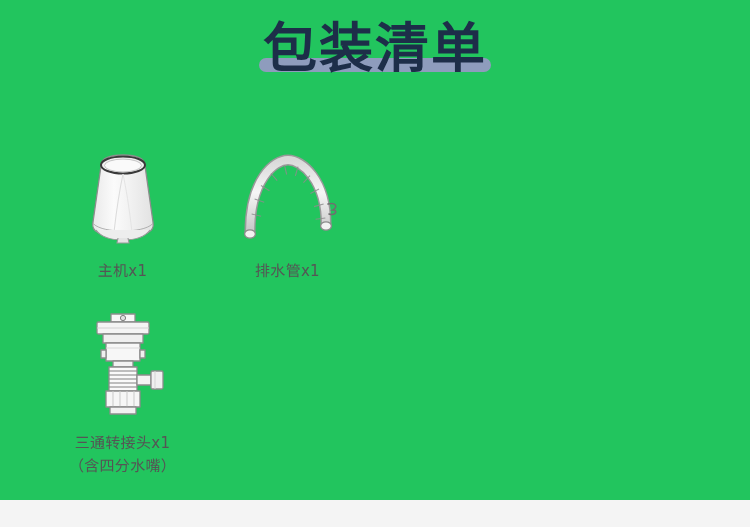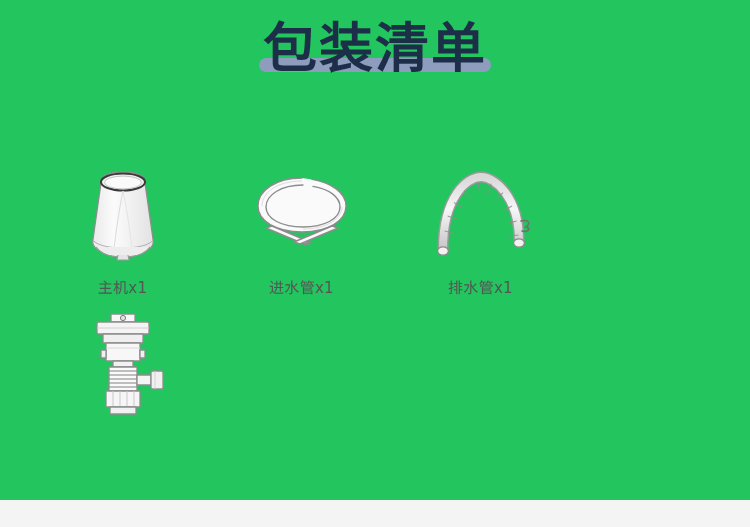--- a/index.html
+++ b/index.html
@@ -58,21 +58,21 @@
     font-family: "DejaVu Sans", "Liberation Sans", sans-serif;
   }
 
   
   .row {
     position: absolute;
     left: 0;
     width: 750px;
     display: flex;
   }
-  .row-1 { top: 165px; gap: 14px; }
+  .row-1 { top: 148px; }
   .row-2 { top: 310px; }
 
   .item {
     width: 165px;
     display: flex;
     flex-direction: column;
     align-items: center;
   }
   .row-1 .item:nth-child(1) { margin-left: 40px; }
   .row-2 .item:nth-child(1) { margin-left: 40px; }
@@ -143,52 +143,20 @@
           <path d="M19 80 C24 87 34 90 46 90 C58 90 68 87 73 80" fill="#ededed" stroke="#9a9a9a" stroke-width="1.2"></path>
           <path d="M41 88 L40 93 L52 93 L51 88" fill="#e4e4e4" stroke="#9a9a9a" stroke-width="1.1"></path>
         </svg>
       </div>
       <div class="caption">
         <span>主机x1</span>
       </div>
     </div>
 
 
-    <div class="item">
-      <div class="icon-box">
-        <svg width="104" height="86" viewBox="0 0 104 86" fill="none">
-          <g stroke="#8c8c8c" stroke-width="1.4" fill="#fafafa" stroke-linejoin="round" stroke-linecap="round">
-
-            <path d="M52 6
-                     C25 6 8 19 8 34
-                     C8 49 26 60 52 60
-                     C78 60 96 49 96 34
-                     C96 21 82 11 62 7.4"></path>
-
-            <path d="M53 13
-                     C31 13 16 23 16 35
-                     C16 47 32 55 53 55
-                     C74 55 90 47 90 35
-                     C90 25 79 17 63 14.4"></path>
-
-            <path d="M16 56 L54 72 L60 70 L22 54 Z"></path>
-            <path d="M88 56 L50 72 L44 70 L82 54 Z"></path>
-
-            <path d="M54 72 C56.5 73 59 72.6 60 70 L54 72 Z"></path>
-          </g>
-          <g stroke="#d8d8d8" stroke-width="0.9" fill="none">
-            <path d="M52 9 C28 9 12 20 12 34"></path>
-            <path d="M53 57 C76 57 92 47 92 35"></path>
-          </g>
-        </svg>
-      </div>
-      <div class="caption">
-        <span>进水管x1</span>
-      </div>
-    </div>
 
     <div class="item">
       <div class="icon-box">
         <svg width="104" height="92" viewBox="0 0 104 92" fill="none">
           <defs>
             <linearGradient id="hoseGrad" x1="0" y1="0" x2="0" y2="1">
               <stop offset="0%" stop-color="#d9d9d9"></stop>
               <stop offset="45%" stop-color="#f6f6f6"></stop>
               <stop offset="100%" stop-color="#c6c6c6"></stop>
             </linearGradient>
@@ -262,16 +230,20 @@
           <g stroke="#c9c9c9" stroke-width="1">
             <line x1="38" y1="81" x2="38" y2="97"></line>
             <line x1="45" y1="81" x2="45" y2="97"></line>
             <line x1="52" y1="81" x2="52" y2="97"></line>
             <line x1="59" y1="81" x2="59" y2="97"></line>
           </g>
 
           <rect x="35" y="97" width="26" height="7" fill="#f1f1f1"></rect>
         </svg>
       </div>
+      <div class="caption">
+        <span>三通转接头x1</span>
+        <span class="sub">（含四分水嘴）</span>
+      </div>
     </div>
   </div>
 
 </div>
 
 </body></html>

